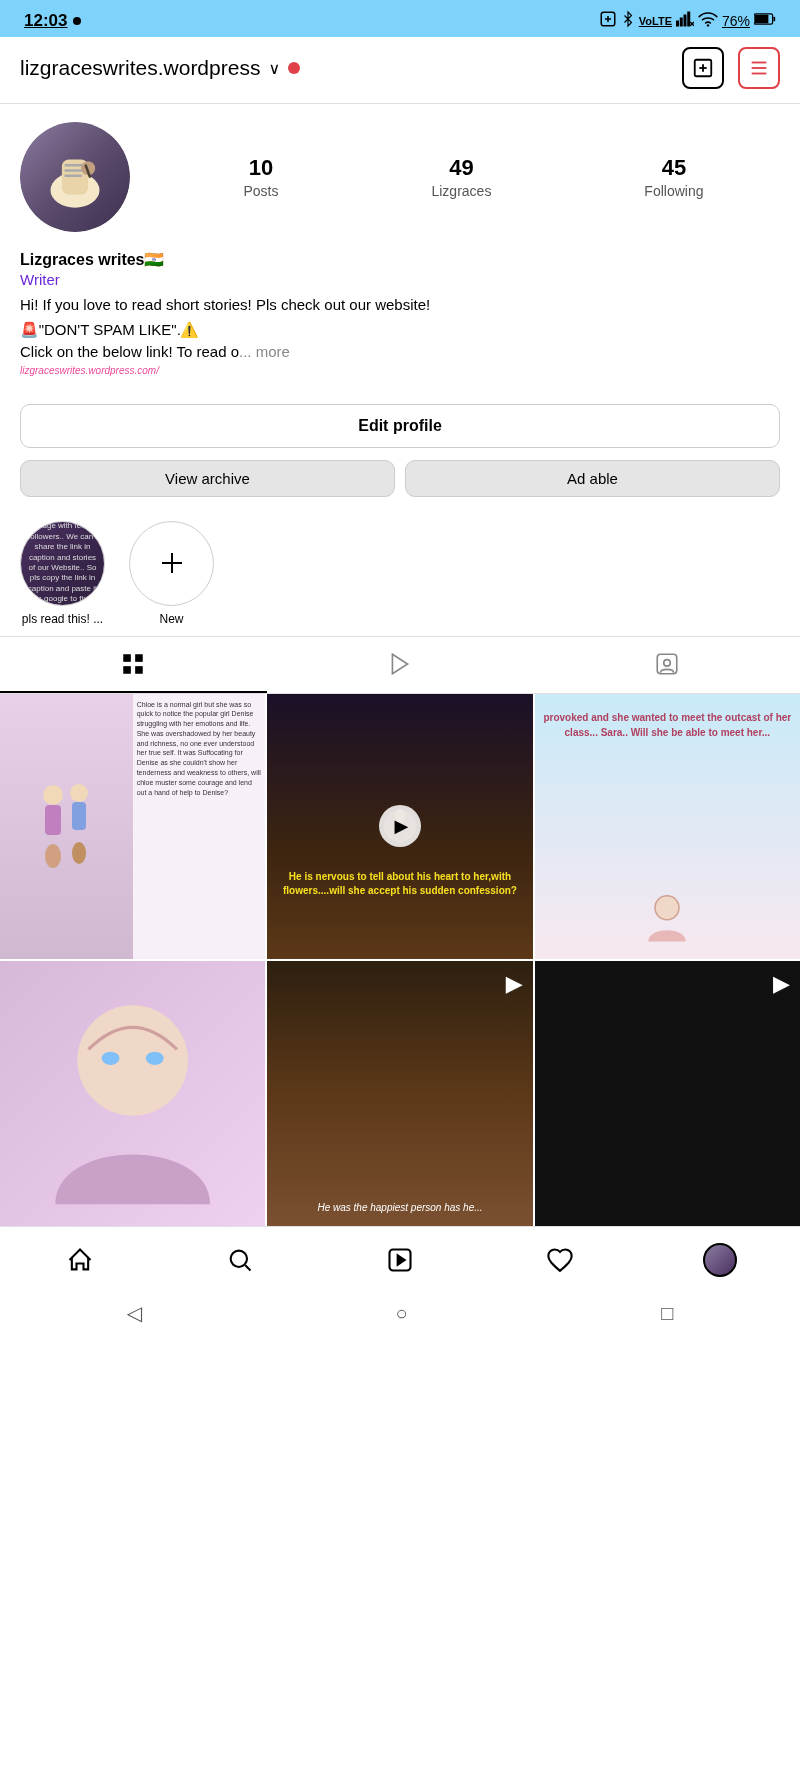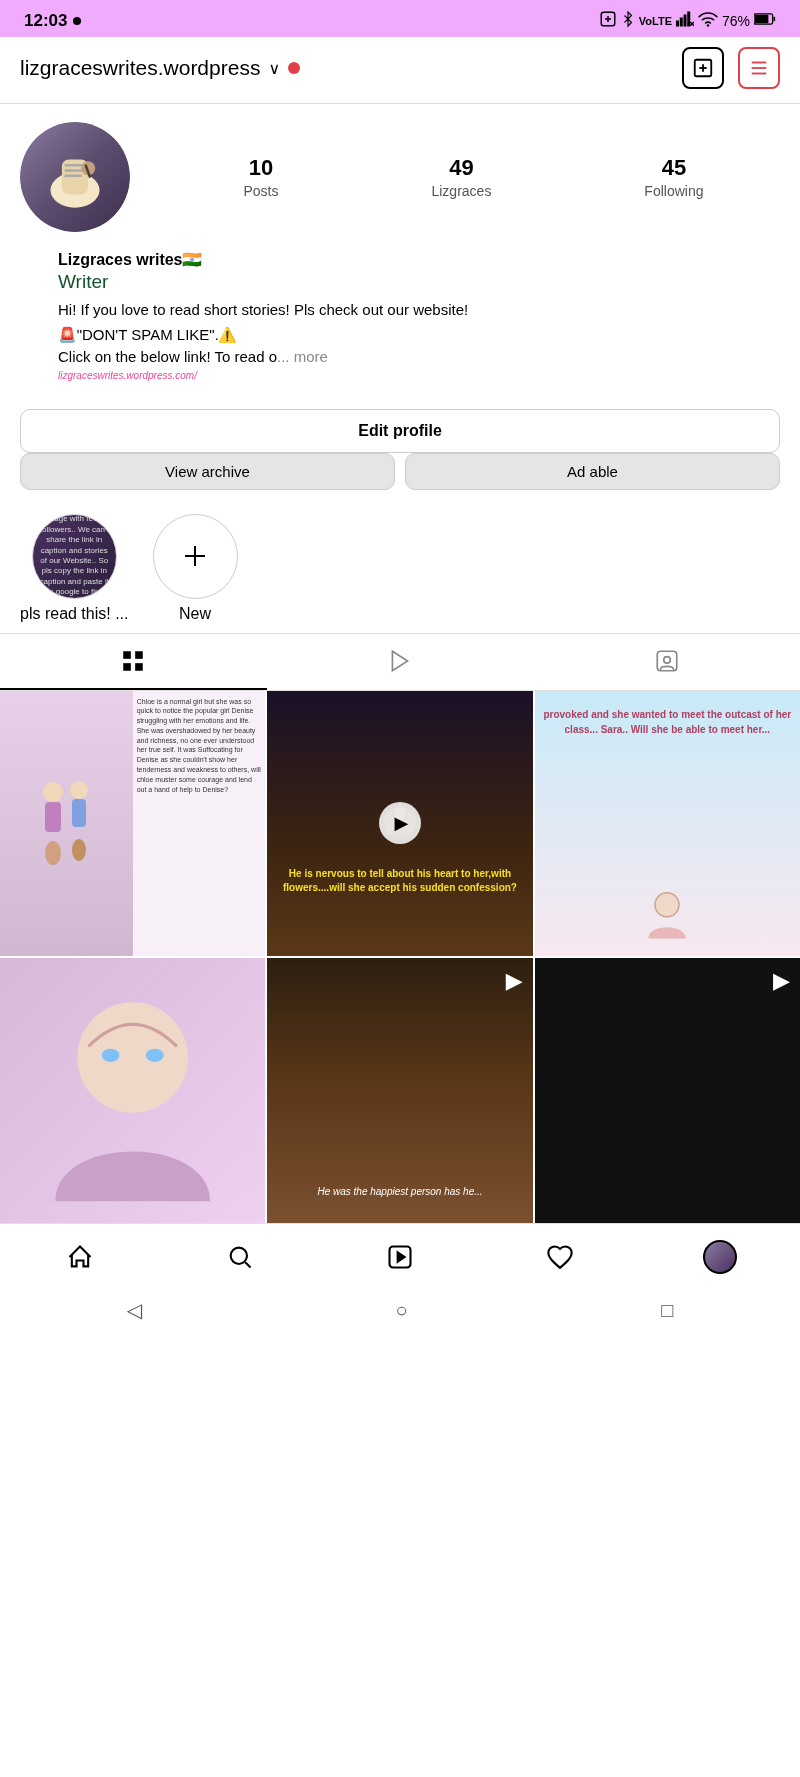--- a/index.html
+++ b/index.html
@@ -12,21 +12,22 @@
       color: #000;
       overflow-x: hidden;
     }
 
     
     .status-bar {
       display: flex;
       justify-content: space-between;
       align-items: center;
       padding: 10px 24px 6px;
-      background: #f0abfc;
+      background: #7dd3fc;
+      text-decoration: underline;
     }
     .status-time {
       font-size: 17px;
       font-weight: 600;
     }
     .status-dot {
       width: 8px; height: 8px;
       background: #000;
       border-radius: 50%;
       margin-left: 6px;
@@ -132,30 +133,29 @@
       font-weight: 700;
     }
     .stat-label {
       font-size: 14px;
       color: #555;
     }
 
     
     .bio-section {
       padding: 0 20px 16px;
-      margin-left: 38px;
     }
     .bio-name {
       font-size: 16px;
       font-weight: 700;
       margin-bottom: 2px;
     }
     .bio-category {
-      font-size: 19px;
-      color: #14532d;
+      font-size: 15px;
+      color: #6d28d9;
       margin-bottom: 6px;
     }
     .bio-text {
       font-size: 15px;
       line-height: 1.5;
       margin-bottom: 4px;
     }
     .bio-warning {
       font-size: 15px;
       margin-bottom: 4px;
@@ -180,20 +180,21 @@
     }
     .edit-profile-btn {
       width: 100%;
       padding: 12px;
       border: 1.5px solid #ccc;
       border-radius: 10px;
       background: #fff;
       font-size: 16px;
       font-weight: 600;
       cursor: pointer;
+      margin-bottom: 12px;
       text-align: center;
     }
     .small-buttons {
       display: flex;
       gap: 10px;
     }
     .small-btn {
       flex: 1;
       padding: 9px;
       border: 1.5px solid #ccc;
@@ -237,21 +238,21 @@
       display: flex;
       align-items: center;
       justify-content: center;
       color: #fff;
       font-size: 11px;
       text-align: center;
       padding: 6px;
       line-height: 1.3;
     }
     .story-label {
-      font-size: 16px;
+      font-size: 12px;
       text-align: center;
     }
     .new-story-circle {
       width: 85px; height: 85px;
       border-radius: 50%;
       border: 1.5px solid #ccc;
       display: flex;
       align-items: center;
       justify-content: center;
       font-size: 36px;
@@ -373,21 +374,21 @@
       top: 8px; left: 0; right: 0;
       padding: 8px;
       font-size: 10px;
       color: #b04060;
       font-weight: 600;
       text-align: center;
       line-height: 1.5;
     }
     .post-text-white-bottom {
       position: absolute;
-      bottom: 16px; left: 0; right: 0;
+      bottom: 3px; left: 0; right: 0;
       padding: 8px;
       font-size: 10px;
       color: #fff;
       text-align: center;
       line-height: 1.4;
       font-style: italic;
     }
   </style>
 </head>
 <body>

